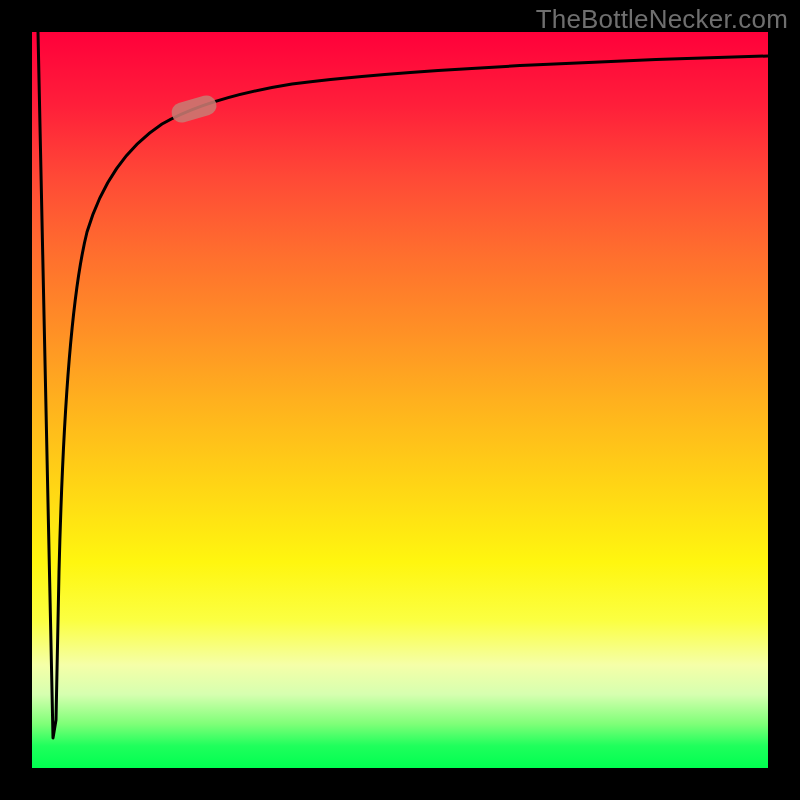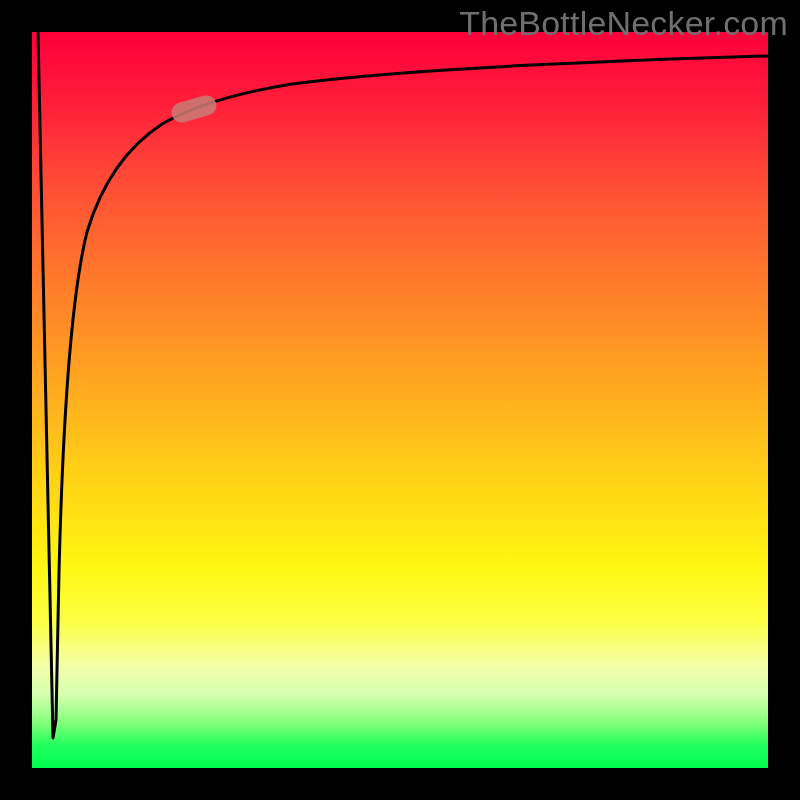--- a/index.html
+++ b/index.html
@@ -15,21 +15,21 @@
     position: relative;
     width: 800px;
     height: 800px;
     background: #000;
   }
   .watermark {
     position: absolute;
     top: 4px;
     right: 12px;
     color: #6f6f6f;
-    font-size: 34px;
+    font-size: 26px;
     letter-spacing: 0.2px;
     font-weight: 400;
     z-index: 30;
     pointer-events: none;
   }
   .plot-area {
     position: absolute;
     left: 32px;
     top: 32px;
     width: 736px;

